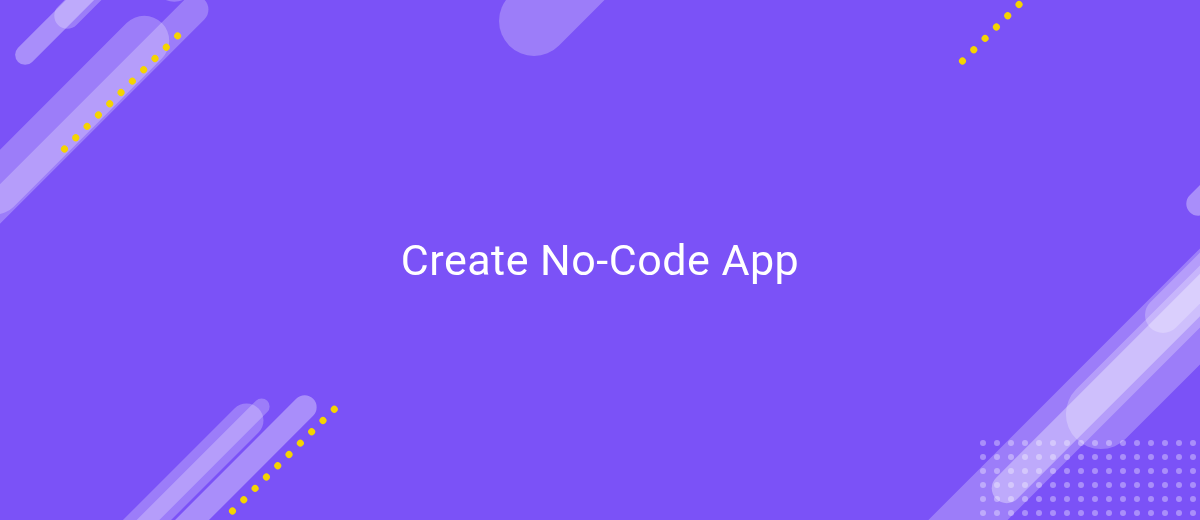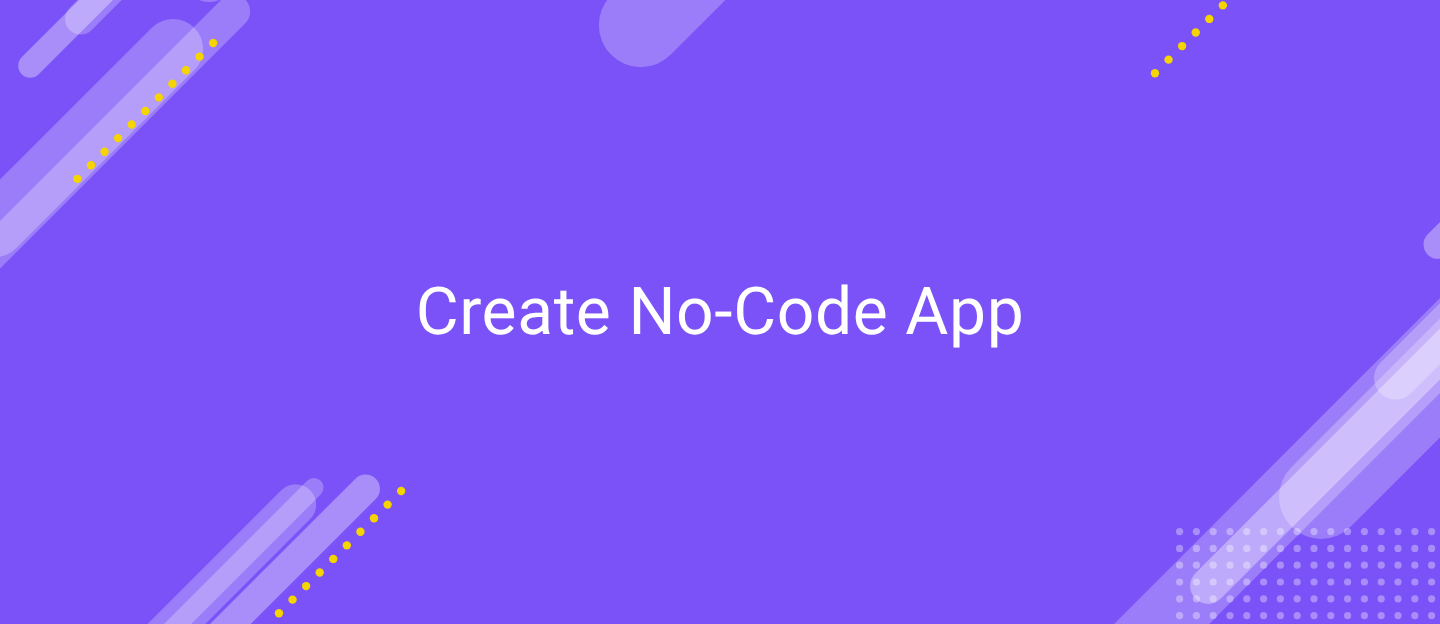--- a/index.html
+++ b/index.html
@@ -41,21 +41,21 @@
   .dotgrid span {
     width: 6px; height: 6px;
     border-radius: 50%;
     background: rgba(255,255,255,0.35);
   }
   .title {
     position: absolute;
     top: 50%; left: 50%;
     transform: translate(-50%, -50%);
     color: #fff;
-    font-size: 55px;
+    font-size: 43px;
     font-weight: 400;
     white-space: nowrap;
     letter-spacing: 0.5px;
   }
 </style>
 </head>
 <body>
 
 <div class="stripe light" style="left:-120px; top:120px;  width:380px; height:28px;"></div>
 <div class="stripe light" style="left:-60px;  top:90px;   width:260px; height:50px;"></div>

